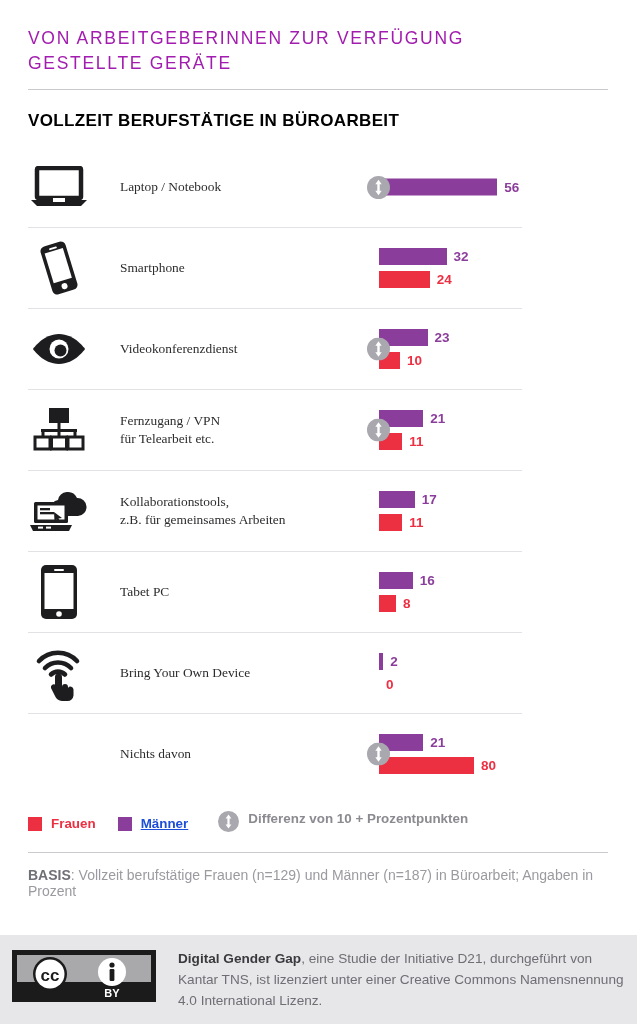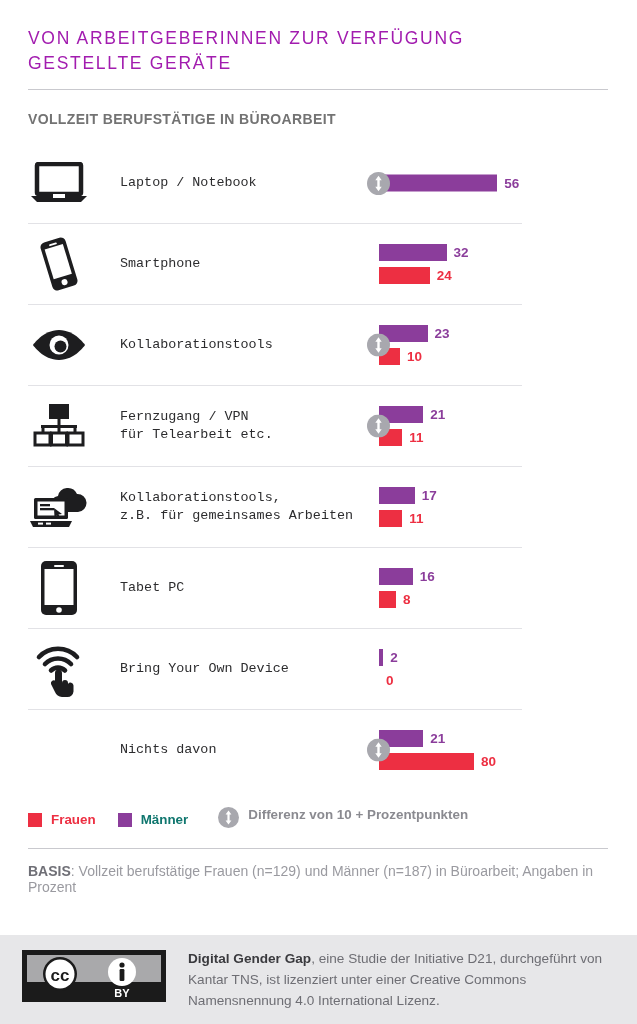--- a/index.html
+++ b/index.html
@@ -30,24 +30,24 @@
     white-space: pre-line;
   }
   .head-rule {
     margin: 13px 0 0 0;
     height: 1px;
     background: #c9c9ce;
     width: 580px;
   }
   .sub-title {
     margin: 21px 0 0 0;
-    font-size: 14px;
+    font-size: 17px;
     font-weight: 700;
     letter-spacing: 0.35px;
-    color: #737373;
+    color: #000000;
     text-transform: uppercase;
   }
 
   
   .chart {
     margin: 16px 0 0 0;
     padding: 0 28px;
     position: relative;
   }
   .row {
@@ -73,21 +73,21 @@
 
   .row-label {
     position: absolute;
     left: 92px;
     top: 50%;
     transform: translateY(-50%);
     font-size: 13.4px;
     line-height: 18px;
     color: #2c2c2e;
     white-space: pre-line;
-    font-family: Liberation Mono, monospace;
+    font-family: Liberation Serif, serif;
   }
 
   .bars {
     position: absolute;
     left: 351px;
     top: 50%;
     transform: translateY(-50%);
     width: 200px;
     text-align: right;
   }
@@ -140,21 +140,21 @@
     height: 14px;
     margin-right: 9px;
   }
   .sw-f { background: #ed2f42; }
   .sw-m { background: #8b3d9b; }
   .legend-text {
     font-size: 13.4px;
     font-weight: 700;
   }
   .lt-f { color: #ed2f42; }
-  .lt-m { color: #0f766e; }
+  .lt-m { color: #1d4ed8; text-decoration: underline; }
   .legend-diff {
     display: flex;
     margin-left: 8px;
   }
   .legend-diff .legend-text {
     color: #8a8a90;
     margin-left: 9px;
   }
 
   .foot-rule {
@@ -179,21 +179,21 @@
     position: absolute;
     left: 0;
     bottom: 0;
     width: 637px;
     height: 89px;
     background: #e7e7e9;
     display: flex;
     align-items: center;
   }
   .cc-badge {
-    margin-left: 22px;
+    margin-left: 12px;
     width: 144px;
     height: 60px;
     flex: none;
   }
   .cc-text {
     margin-left: 22px;
     font-size: 13.6px;
     line-height: 21px;
     color: #6e6e74;
     padding-right: 10px;
@@ -258,21 +258,21 @@
       </div>
     </div>
     <div class="row">
       <div class="row-icon">
         <svg width="56" height="34" viewBox="0 0 56 34">
       <path d="M28 2 C44 2 54 17 54 17 C54 17 44 32 28 32 C12 32 2 17 2 17 C2 17 12 2 28 2 Z" fill="#1d1d1f"></path>
       <circle cx="28" cy="17" r="9.5" fill="#ffffff"></circle>
       <circle cx="29.5" cy="18.5" r="6" fill="#1d1d1f"></circle>
     </svg>
       </div>
-      <div class="row-label">Kollaborationstools</div>
+      <div class="row-label">Videokonferenzdienst</div>
       <div class="bars">
         <span class="diffmark"><svg width="23" height="23" viewBox="0 0 23 23">
     <circle cx="11.5" cy="11.5" r="11.5" fill="#a8a8ae"></circle>
     <path d="M11.5 3.8 L14.7 8.3 L12.7 8.3 L12.7 14.7 L14.7 14.7 L11.5 19.2 L8.3 14.7 L10.3 14.7 L10.3 8.3 L8.3 8.3 Z" fill="#ffffff"></path>
   </svg></span>
         <div class="bar-line">
           <span class="bar bar-m" style="width:48.529999999999994px"></span>
           <span class="bar-val val-m">23</span>
         </div>
         <div class="bar-line">

